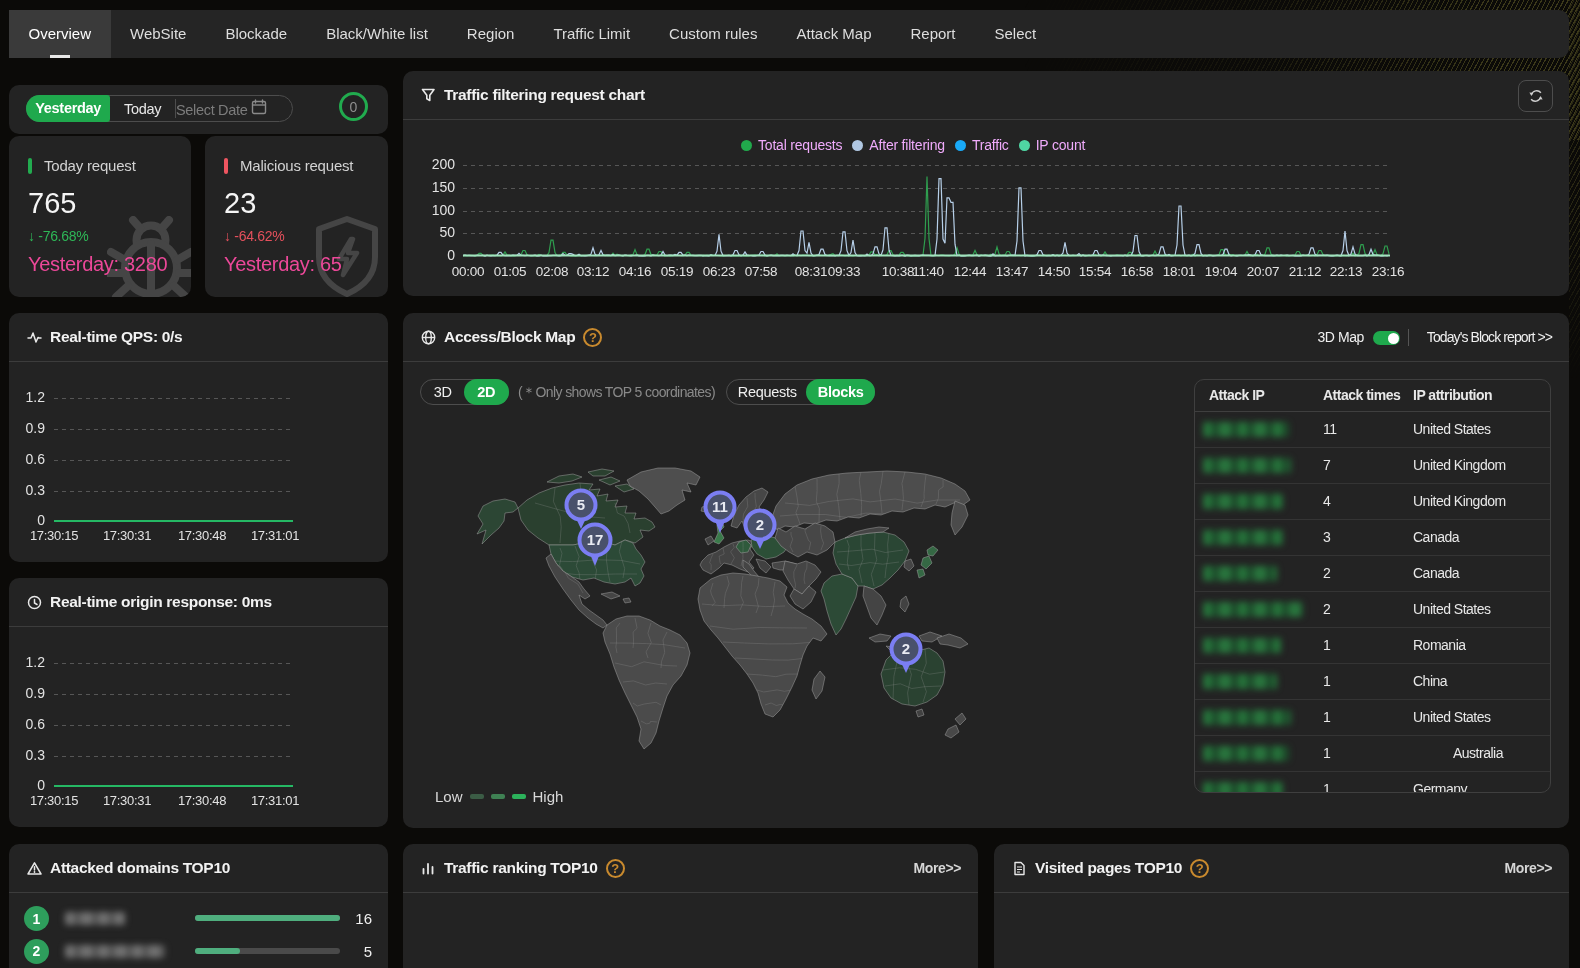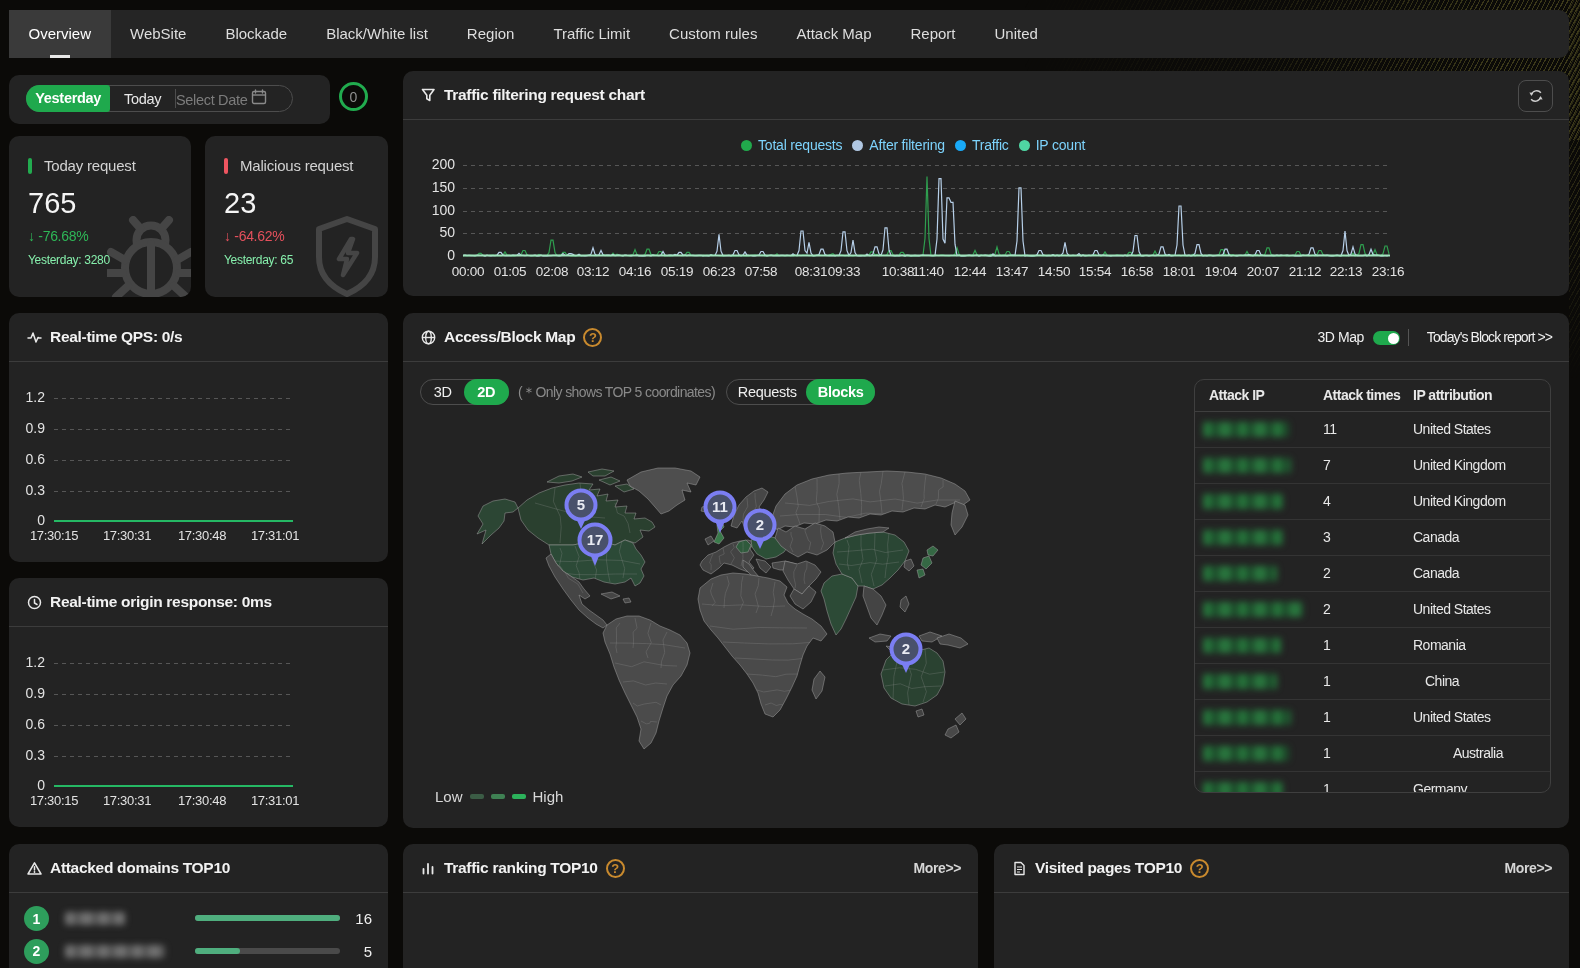--- a/index.html
+++ b/index.html
@@ -30,21 +30,21 @@
  font-size:14.5px;letter-spacing:-0.3px;align-items:center;}
 .seg .on{background:#1fa94d;color:#fff;font-weight:bold;border-radius:13.5px 3px 3px 13.5px;height:27px;
  margin:-1px 0 0 -1px;display:flex;align-items:center;justify-content:center;}
 .zerocircle{position:absolute;width:29px;height:29px;border:3px solid #21ab4e;border-radius:50%;
  color:#8f8f8f;font-size:14px;display:flex;align-items:center;justify-content:center;}
 
 .cardbar{position:absolute;left:19px;top:22px;width:4px;height:16px;border-radius:2px;}
 .cardtitle{position:absolute;left:35px;top:21px;font-size:15px;letter-spacing:-0.2px;color:#d2d2d2;}
 .cardnum{position:absolute;left:19px;top:51px;font-size:29px;font-weight:normal;color:#f5f5f5;}
 .cardpct{position:absolute;left:19px;top:92px;font-size:14px;letter-spacing:-0.3px;}
-.cardyest{position:absolute;left:19px;top:117px;font-size:12px;letter-spacing:-0.3px;color:#86efac;}
+.cardyest{position:absolute;left:19px;top:117px;font-size:20px;letter-spacing:-0.3px;color:#ec4899;}
 
 .ylab{position:absolute;font-size:14px;color:#e2e2e2;text-align:right;}
 .xlab{position:absolute;font-size:13px;letter-spacing:-0.3px;color:#e2e2e2;text-align:center;white-space:nowrap;}
 .gline{position:absolute;height:1px;background-image:repeating-linear-gradient(90deg,#565656 0 4px,transparent 4px 8px);}
 
 .pillgrp{position:absolute;display:flex;height:26px;border:1px solid #4d4d4d;border-radius:13px;font-size:14.5px;letter-spacing:-0.3px;}
 .pillgrp div{display:flex;align-items:center;justify-content:center;color:#efefef;}
 .pillgrp .grn{background:#1fa94d;border-radius:13px;margin:-1px;font-weight:bold;color:#fff;}
 .note{position:absolute;color:#8a8a8a;font-size:14px;letter-spacing:-0.6px;}
 
@@ -58,41 +58,41 @@
 .domblob{position:absolute;height:13px;border-radius:2px;filter:blur(3px);background-color:rgba(125,125,125,0.55);
  background-image:repeating-linear-gradient(90deg,rgba(155,155,155,0.4) 0 9px,rgba(90,90,90,0.2) 9px 16px,rgba(165,165,165,0.35) 16px 27px,rgba(85,85,85,0.2) 27px 34px);}
 
 .badge{position:absolute;width:25px;height:25px;border-radius:50%;background:#2e9e5c;color:#fff;
  font-size:14px;font-weight:bold;display:flex;align-items:center;justify-content:center;}
 .track{position:absolute;width:145px;height:6px;border-radius:3px;background:#4a4a4a;}
 .fill{height:6px;border-radius:3px;background:#4fae7e;}
 .rnum{position:absolute;font-size:15px;color:#f0f0f0;text-align:right;width:30px;}
 
 .ldot{display:inline-block;width:11px;height:11px;border-radius:50%;margin-right:6px;vertical-align:-1px;}
-.legend{position:absolute;left:338px;top:66px;font-size:14px;letter-spacing:-0.2px;color:#7dd3fc;display:flex;gap:10px;align-items:center;}
+.legend{position:absolute;left:338px;top:66px;font-size:14px;letter-spacing:-0.2px;color:#f0abfc;display:flex;gap:10px;align-items:center;}
 
 .switch{position:absolute;width:27px;height:14px;border-radius:7px;background:#1fa94d;}
 .switch::after{content:"";position:absolute;right:1.5px;top:1.5px;width:11px;height:11px;border-radius:50%;background:#fff;}
 .vdiv{position:absolute;width:1px;background:#555;}
 </style></head><body>
 <div id="stripes"></div>
 <div id="stripes2"></div>
 <div id="nav">
     <div class="tab act">Overview</div>
     <div class="tab">WebSite</div>
     <div class="tab">Blockade</div>
     <div class="tab">Black/White list</div>
     <div class="tab">Region</div>
     <div class="tab">Traffic Limit</div>
     <div class="tab">Custom rules</div>
     <div class="tab">Attack Map</div>
     <div class="tab">Report</div>
-    <div class="tab">United</div>
-  </div>
-<div class="panel" style="left:9px;top:75px;width:321px;height:49px;">
+    <div class="tab">Select</div>
+  </div>
+<div class="panel" style="left:9px;top:85px;width:379px;height:49px;">
 <div class="seg" style="left:17px;top:10px;width:267px;">
       <div class="on" style="width:85px;">Yesterday</div>
       <div style="width:65px;text-align:center;justify-content:center;display:flex;">Today</div>
       <div style="width:118px;color:#7c7c7c;border-left:1px solid #4d4d4d;justify-content:center;gap:10px;">Select Date <svg width="16" height="16" viewBox="0 0 16 16" style="">
           <rect x="1.5" y="2.5" width="13" height="12" rx="1.5" fill="none" stroke="#8a8a8a" stroke-width="1.4"></rect>
           <path d="M1.5 6 H14.5" stroke="#8a8a8a" stroke-width="1.4"></path>
           <path d="M4.5 1 V4 M11.5 1 V4" stroke="#8a8a8a" stroke-width="1.4" stroke-linecap="round"></path>
         </svg></div>
     </div>
 <div class="zerocircle" style="left:330px;top:7px;">0</div>
@@ -496,21 +496,21 @@
       <span class="c3" style="top:9px;">United States</span>
     </div>
     <div class="row" style="position:relative;">
       <div class="ipblob" style="width:78px;"></div>
       <span class="c2" style="top:9px;">1</span>
       <span class="c3" style="top:9px;">Romania</span>
     </div>
     <div class="row" style="position:relative;">
       <div class="ipblob" style="width:74px;"></div>
       <span class="c2" style="top:9px;">1</span>
-      <span class="c3" style="top:9px;margin-left:12px;">China</span>
+      <span class="c3" style="top:9px;">China</span>
     </div>
     <div class="row" style="position:relative;">
       <div class="ipblob" style="width:88px;"></div>
       <span class="c2" style="top:9px;">1</span>
       <span class="c3" style="top:9px;">United States</span>
     </div>
     <div class="row" style="position:relative;">
       <div class="ipblob" style="width:86px;"></div>
       <span class="c2" style="top:9px;">1</span>
       <span class="c3" style="top:9px;margin-left:40px;">Australia</span>

